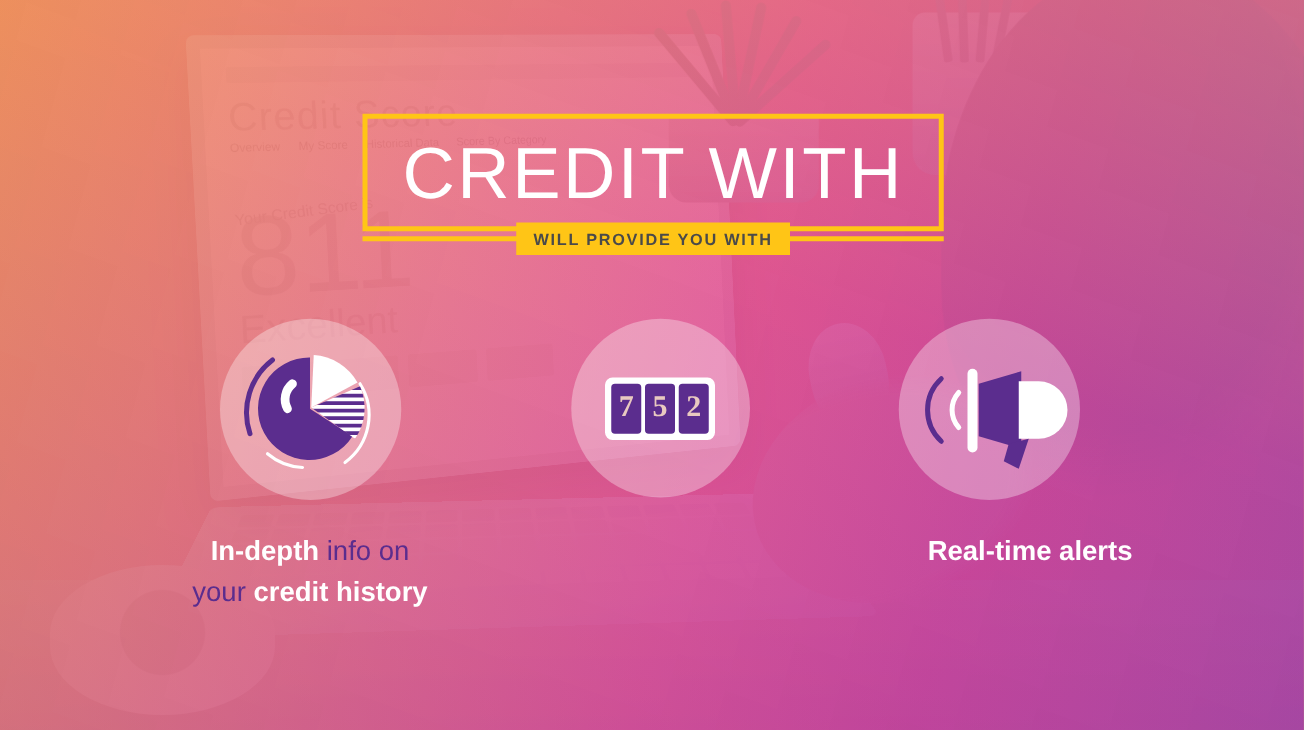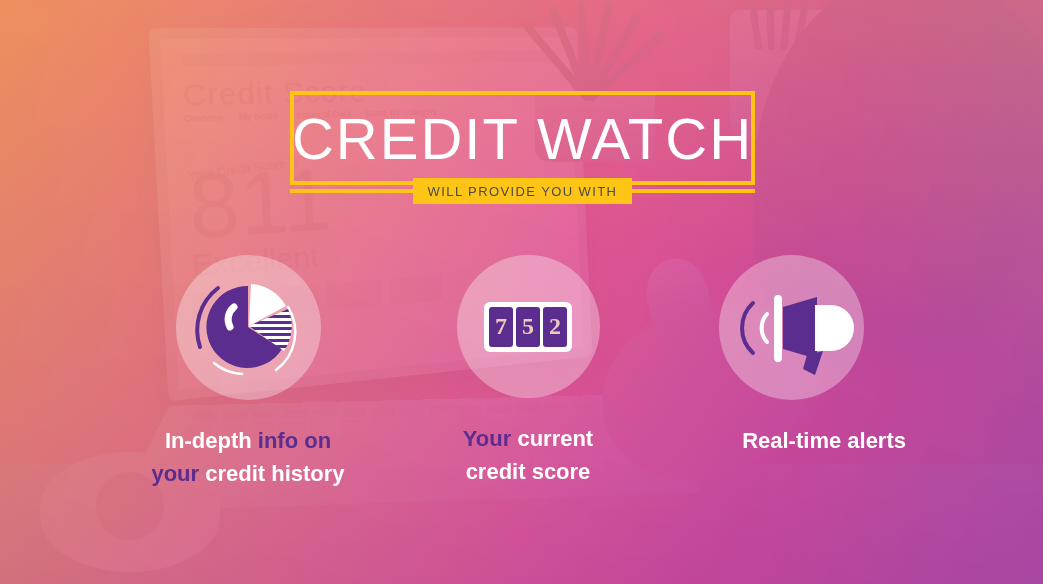--- a/index.html
+++ b/index.html
@@ -98,42 +98,42 @@
     display:flex;align-items:center;justify-content:center;
     color:#ffffff;font-size:58px;letter-spacing:2px;font-weight:300;
     white-space:nowrap;
   }
   .ribbon-rule{
     position:absolute;left:290px;top:189px;width:465px;height:4px;background:#FFC516;
   }
   .ribbon{
     position:absolute;left:413px;top:178px;width:219px;height:26px;
     background:#FFC516;display:flex;align-items:center;justify-content:center;
-    color:#4a4a4a;font-size:13px;font-weight:normal;letter-spacing:1.4px;white-space:nowrap;
+    color:#4a4a4a;font-size:13px;font-weight:bold;letter-spacing:1.4px;white-space:nowrap;
   }
 
   
   .features{
     position:absolute;left:0;top:255px;width:1043px;height:250px;
   }
   .feature{position:absolute;top:0;text-align:center;}
   .f1{left:133px;width:230px;}
   .f2{left:413px;width:230px;}
   .f3{left:676px;width:230px;}
 
   .circle{
     width:145px;height:145px;border-radius:50%;
     background:rgba(255,255,255,.33);
     margin:0 auto 24px auto;position:relative;
   }
   .f2 .circle{width:143px;height:143px;}
   .caption{
     color:#ffffff;font-size:22px;line-height:1.5;font-weight:bold;
   }
-  .caption .reg{color:#5B2D8E;font-weight:bold;}
+  .caption .reg{color:#5B2D8E;font-weight:normal;}
   .f3 .caption{margin-top:0px;text-align:right;}
 
   
   .pie-wrap{position:absolute;left:0;top:0;width:145px;height:145px;}
 
   
   .score-box{
     position:absolute;left:50%;top:50%;transform:translate(-50%,-50%);
     display:flex;gap:3px;padding:5px;background:#ffffff;border-radius:6px;
   }
@@ -270,21 +270,21 @@
     <div class="mouse"></div>
     <div class="tape"></div>
     <div class="person"></div>
     <div class="hand"></div>
   </div>
 
   <div class="tint"></div>
   <div class="tint2"></div>
 
   <div class="title-frame"></div>
-  <div class="title-text">CREDIT WATCH</div>
+  <div class="title-text">CREDIT WITH</div>
   <div class="ribbon-rule"></div>
   <div class="ribbon">WILL PROVIDE YOU WITH</div>
 
   <div class="features">
 
     <div class="feature f1">
       <div class="circle">
         <svg class="pie-wrap" viewBox="0 0 145 145">
           <defs>
             <pattern id="stripes" width="6" height="6" patternUnits="userSpaceOnUse" patternTransform="rotate(0)">
@@ -313,24 +313,20 @@
     </div>
 
     <div class="feature f2">
       <div class="circle">
         <div class="score-box">
           <i>7</i>
           <i>5</i>
           <i>2</i>
         </div>
       </div>
-      <div class="caption">
-        <span class="reg">Your </span><span>current</span><br>
-        <span>credit score</span>
-      </div>
     </div>
 
     <div class="feature f3">
       <div class="circle">
         <svg class="mega" viewBox="0 0 145 145">
 
           <path d="M 34 48 A 34 34 0 0 0 34 98" fill="none" stroke="#5B2D8E" stroke-width="4" stroke-linecap="round"></path>
           <path d="M 48 59 A 21 21 0 0 0 48 87" fill="none" stroke="#ffffff" stroke-width="4" stroke-linecap="round"></path>
 
           <rect x="55" y="40" width="8" height="67" rx="4" fill="#ffffff"></rect>

